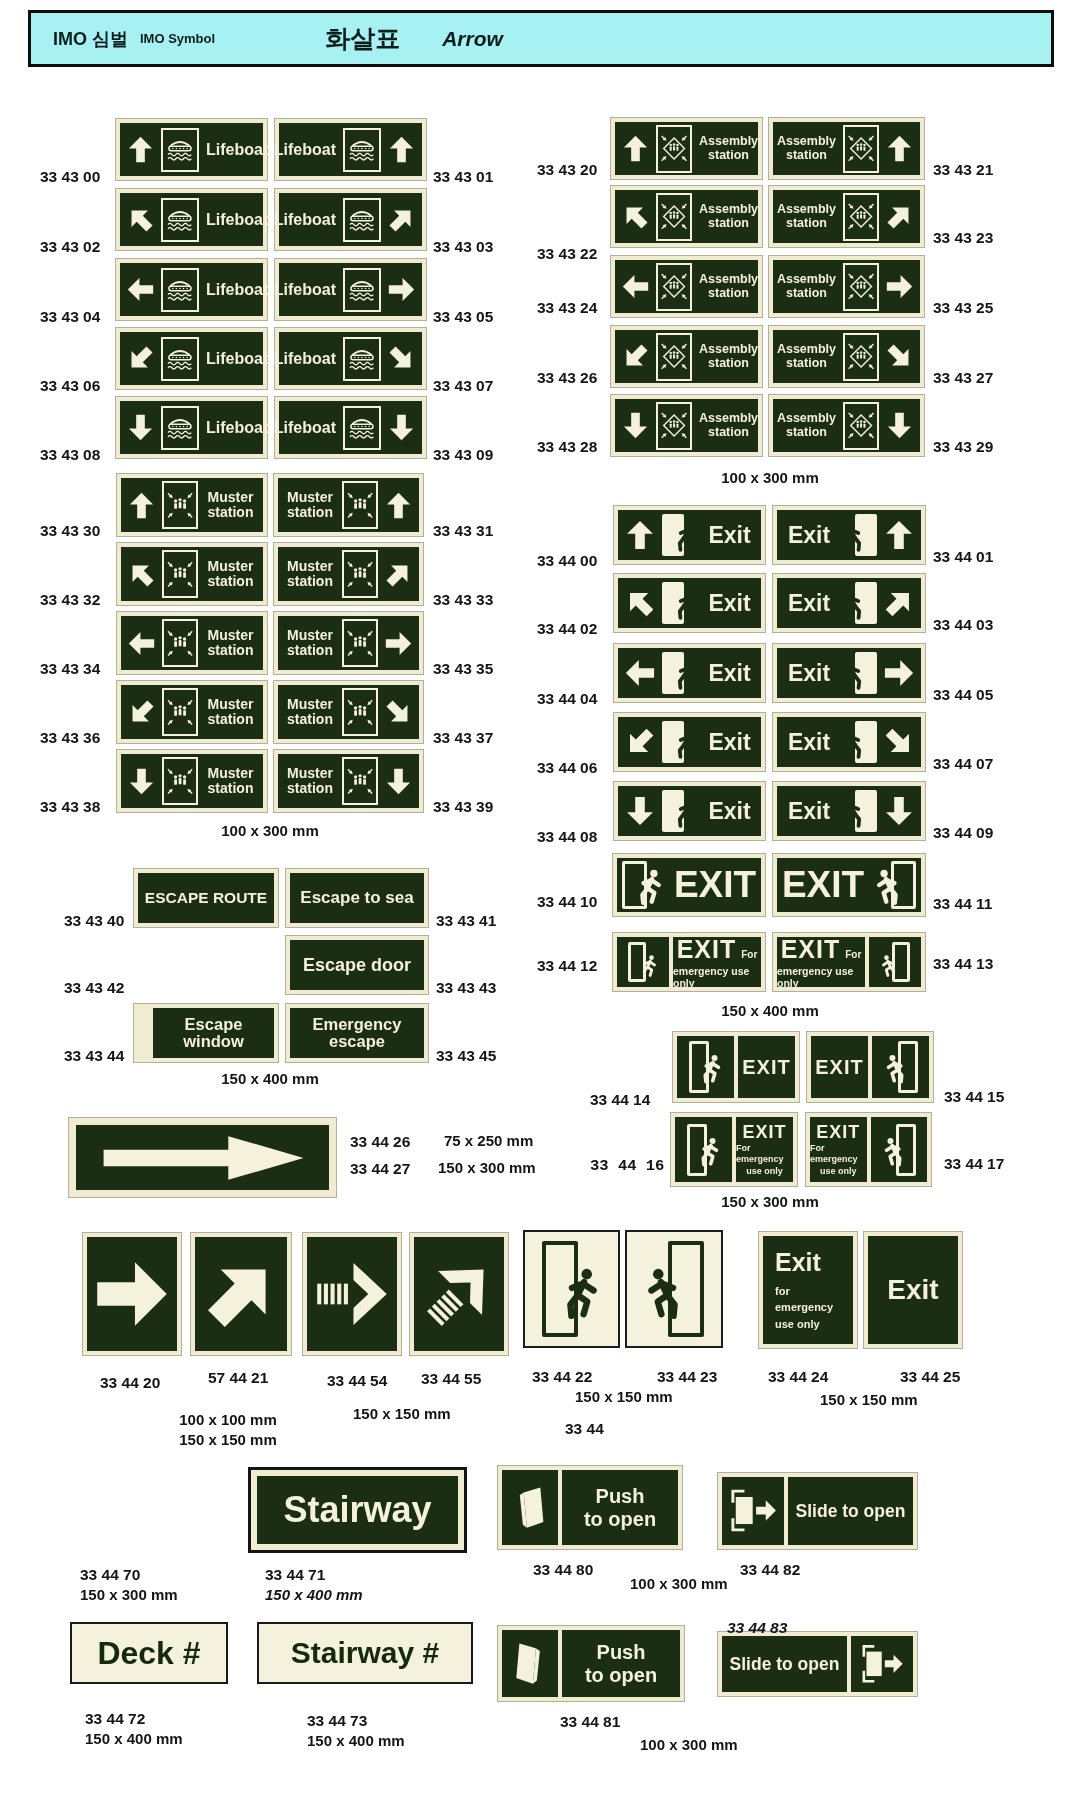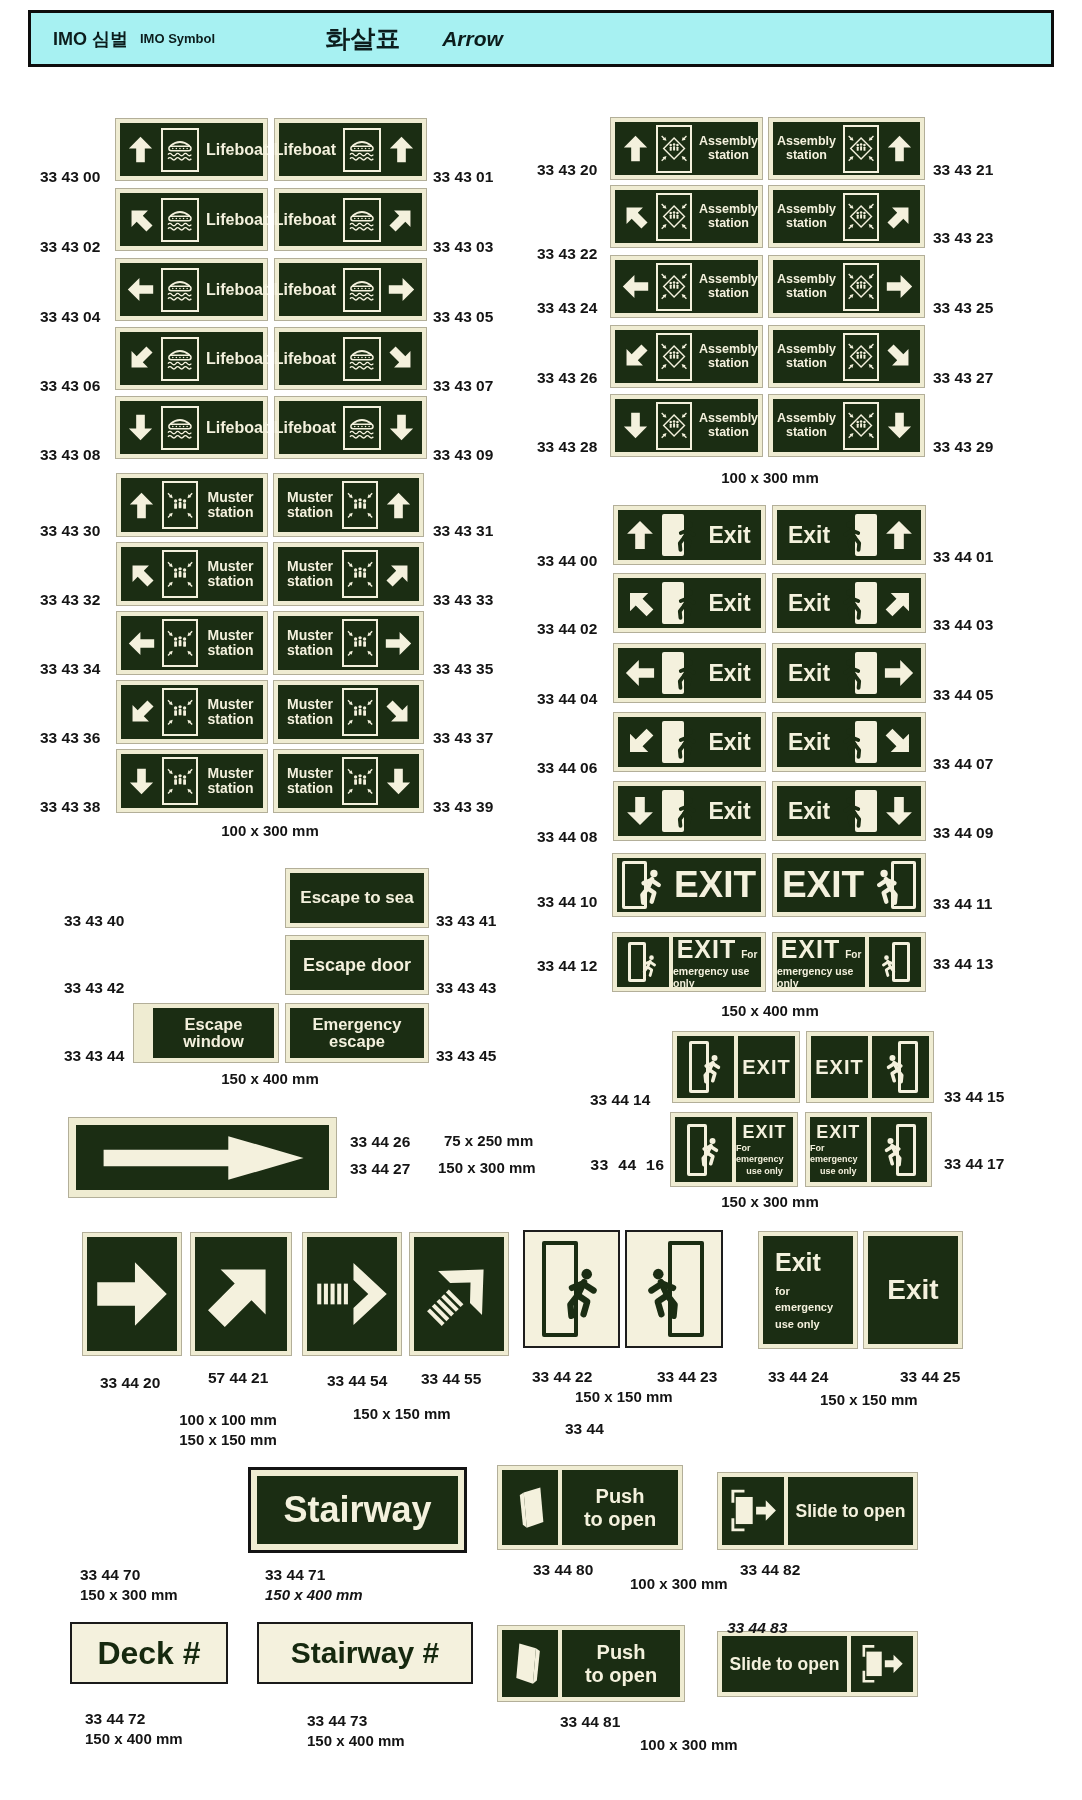--- a/index.html
+++ b/index.html
@@ -907,20 +907,27 @@
             <div class="md-door"></div>
             <svg viewBox="0 0 100 100" class="md-man">
               <use href="#man-run"></use>
             </svg>
           </div>
           <div class="txt" style="font-size: 23px;">
             <span>Exit</span>
           </div>
         </div>
       </div>
+      <div class="sign textsign" style="left: 133px; top: 868px; width: 146px; height: 60px;">
+        <div class="dark tcol">
+          <div class="txtlines" style="font-size: 15.5px;">
+            <span>ESCAPE ROUTE</span>
+          </div>
+        </div>
+      </div>
       <div class="sign textsign" style="left: 285px; top: 868px; width: 144px; height: 60px;">
         <div class="dark tcol">
           <div class="txtlines" style="font-size: 17px;">
             <span>Escape to sea</span>
           </div>
         </div>
       </div>
       <div class="sign textsign" style="left: 285px; top: 935px; width: 144px; height: 60px;">
         <div class="dark tcol">
           <div class="txtlines" style="font-size: 18px;">

